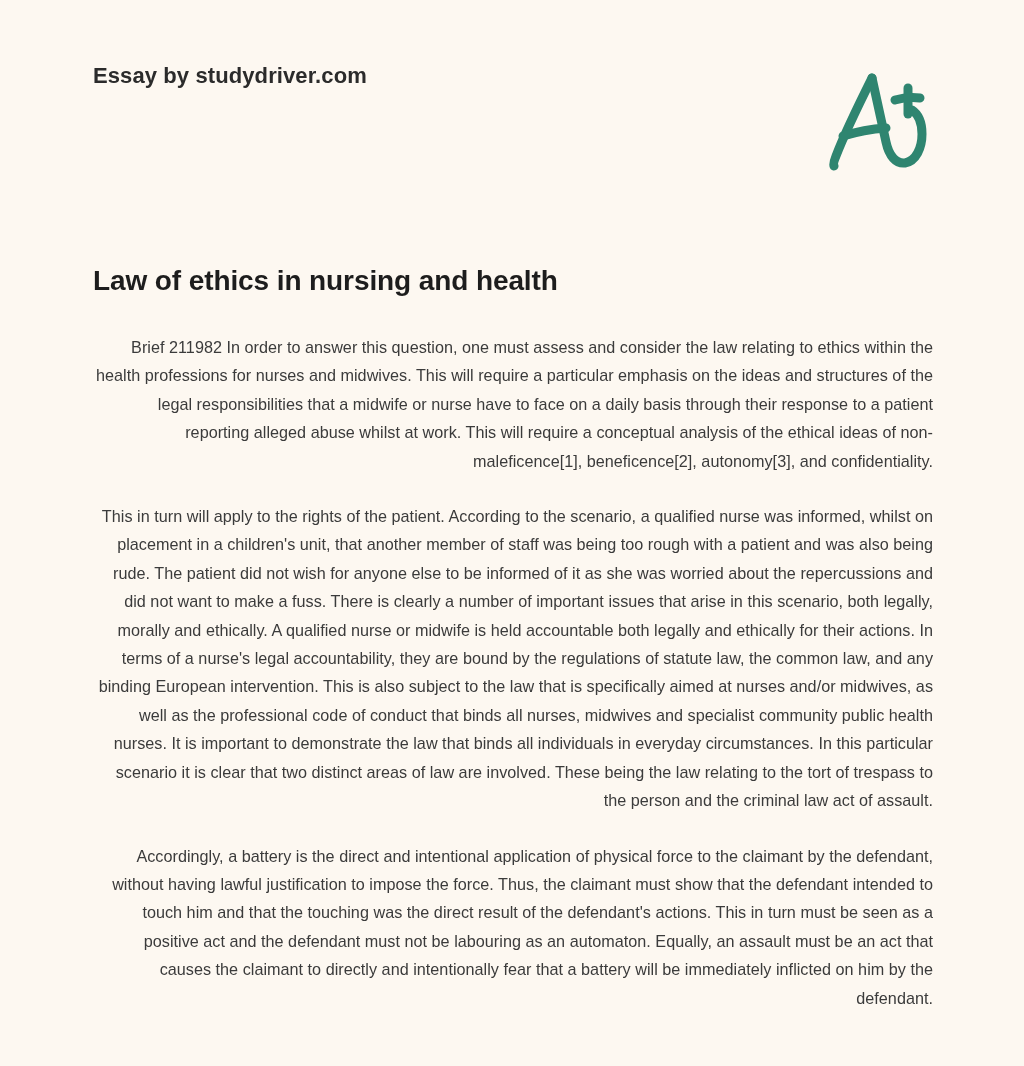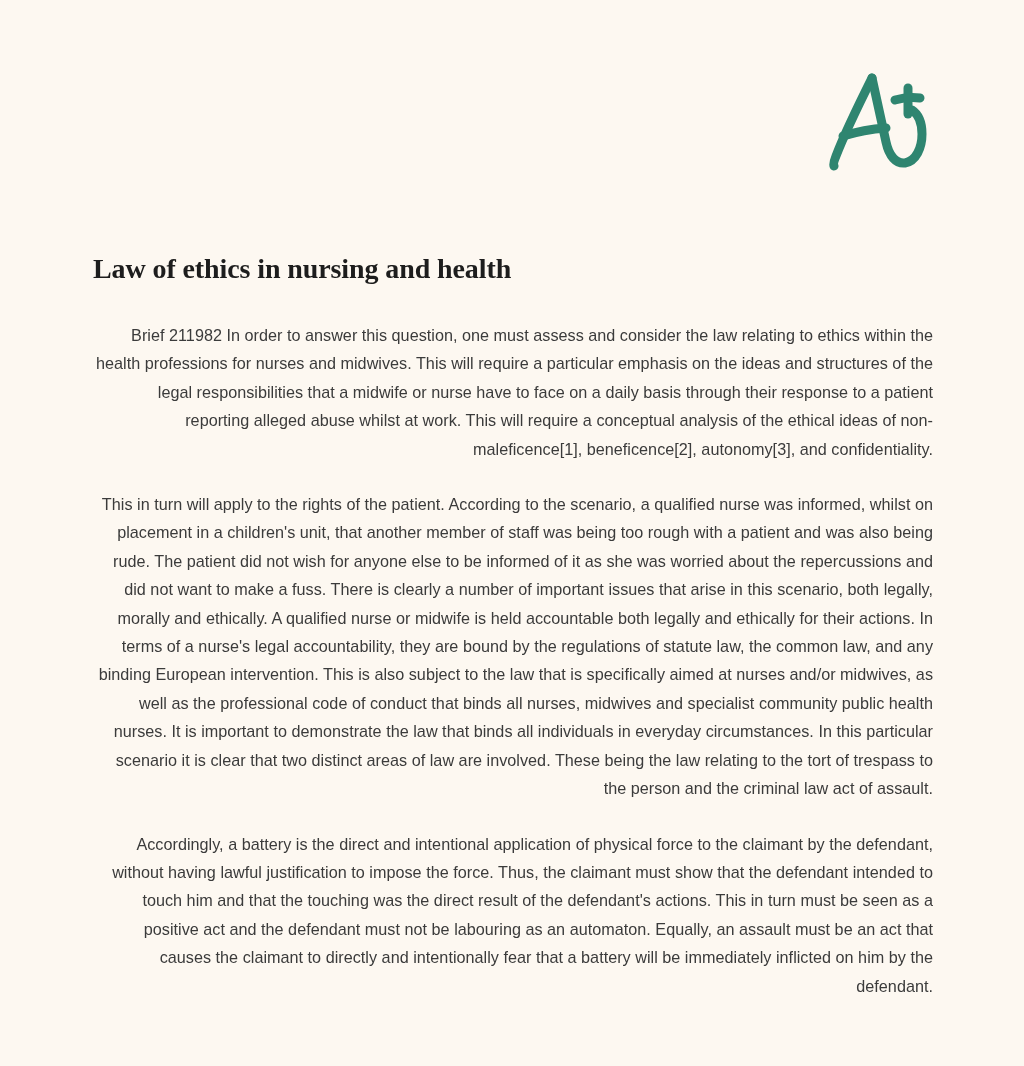--- a/index.html
+++ b/index.html
@@ -80,23 +80,22 @@
     left: 93px;
     top: 247px;
     width: 840px;
   }
 
   .article-title {
     font-size: 28px;
     font-weight: 600;
     color: #1d1d1d;
     line-height: 36px;
-    margin: 4px 0 34px 0;
+    margin: 16px 0 34px 0;
     letter-spacing: -0.1px;
-    font-family: Liberation Serif, serif;
   }
 
   .body-text p {
     font-size: 16.2px;
     line-height: 28.4px;
     color: #3b3b3b;
     margin: 0 0 27px 0;
     text-align: right;
     letter-spacing: 0.02px;
   }
@@ -104,20 +103,21 @@
   .body-text p:last-child {
     margin-bottom: 0;
   }
 </style>
 </head>
 <body>
 
 <div class="page">
 
   <div class="header">
+    <div class="brand-title">Essay by studydriver.com</div>
   </div>
 
   <div class="logo-wrap">
     <svg viewBox="0 0 118 104" xmlns="http://www.w3.org/2000/svg">
       <g fill="none" stroke="#2f8570" stroke-linecap="round" stroke-linejoin="round">
 
         <path d="M56 10 C48 26, 30 62, 20 88 C18 93, 17 96, 18 98" stroke-width="9"></path>
 
         <path d="M56 10 C60 28, 66 56, 70 74 C73 88, 80 96, 89 95
                  C100 93, 106 80, 106 66 C106 54, 102 46, 96 42" stroke-width="9"></path>

